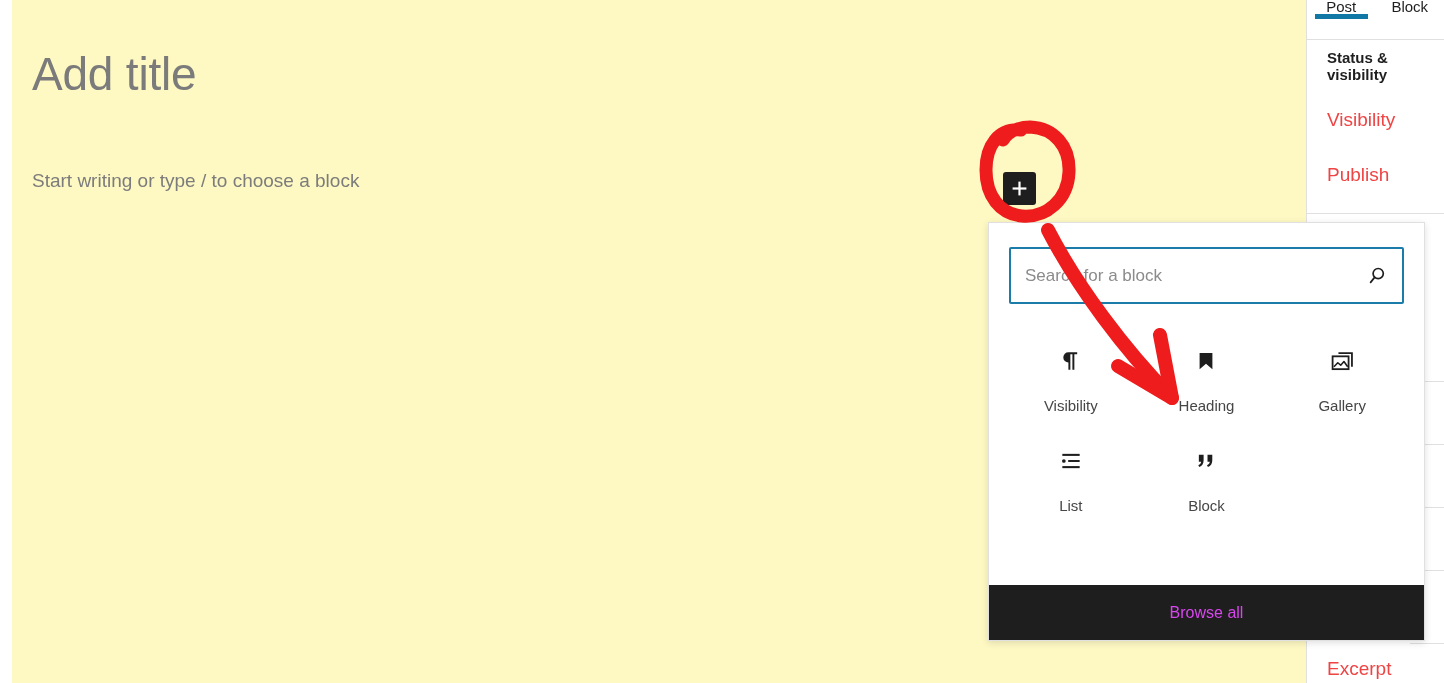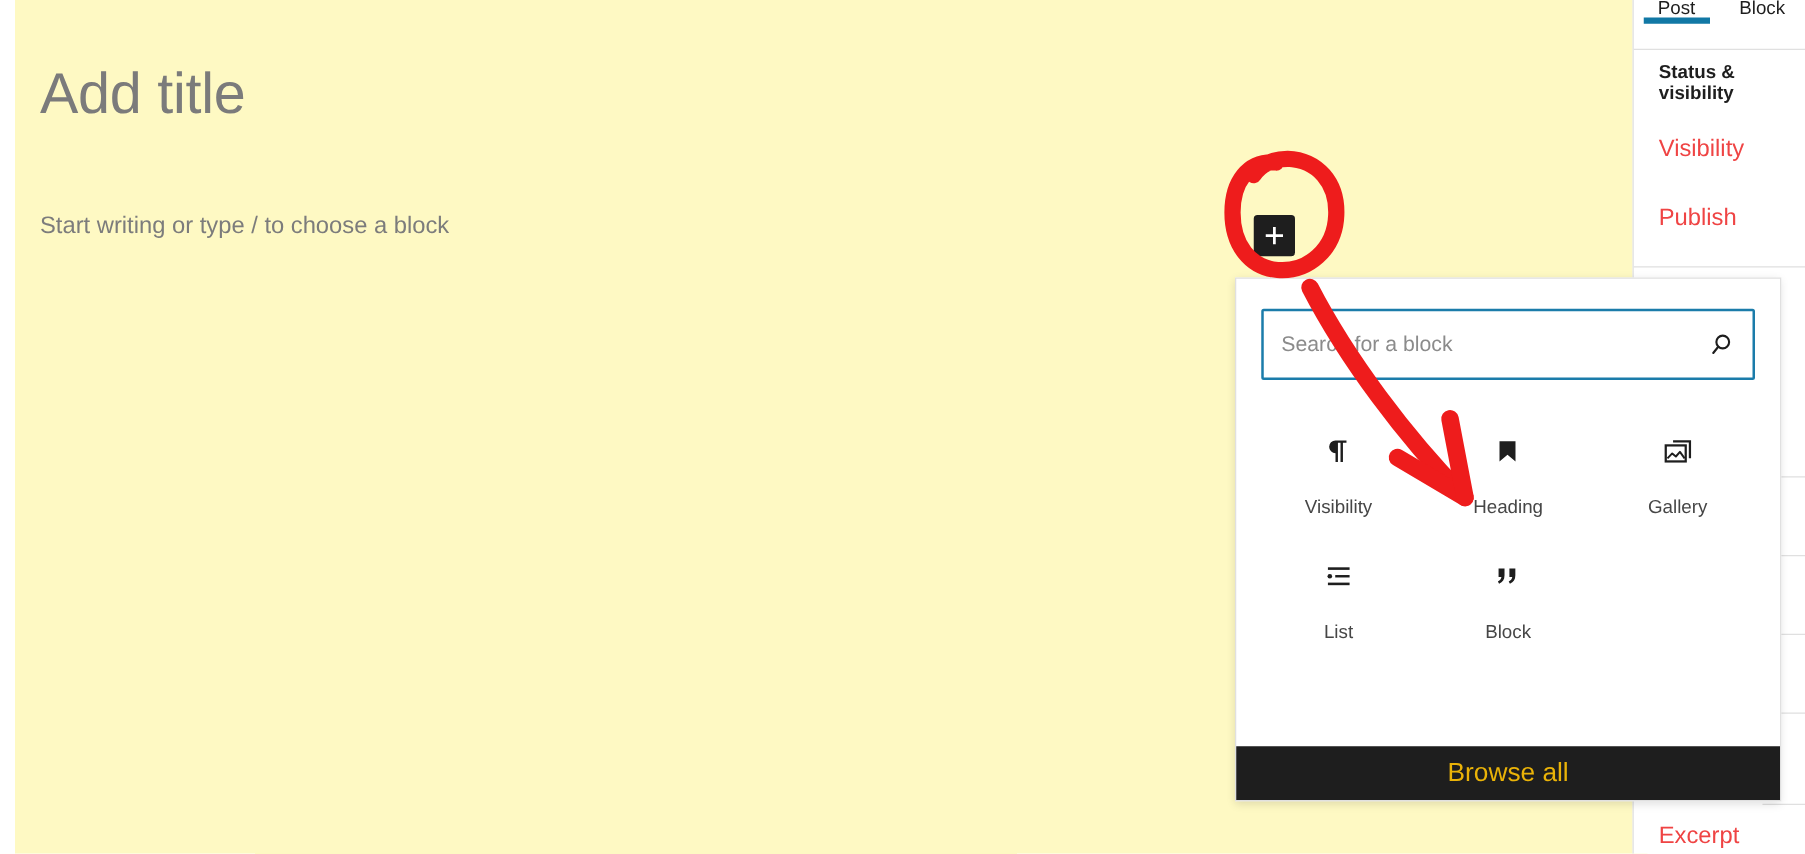--- a/index.html
+++ b/index.html
@@ -72,24 +72,24 @@
   .block-item {
     display:flex; flex-direction:column; align-items:center; justify-content:flex-start;
     cursor:pointer; background:transparent; border:none;
     padding:6px 0 0 0;
     font-family:"Liberation Sans", sans-serif;
   }
   .block-item-icon { height:34px; display:flex; align-items:center; justify-content:center; color:#1e1e1e; }
   .block-item-label { margin-top:19px; font-size:15px; color:#464646; }
 
   .browse-all-button {
-    height:43px; background:#1e1e1e; color:#eab308;
+    height:55px; background:#1e1e1e; color:#d946ef;
     border:none; cursor:pointer;
     font-family:"Liberation Sans", sans-serif;
-    font-size:21px; font-weight:400;
+    font-size:16px; font-weight:400;
     display:flex; align-items:center; justify-content:center;
   }
 
   
   .sidebar {
     position:absolute; left:1306px; top:0; width:138px; height:683px;
     background:#ffffff; border-left:1px solid #e0e0e0;
     z-index:2;
   }
   .sidebar-tabs {

